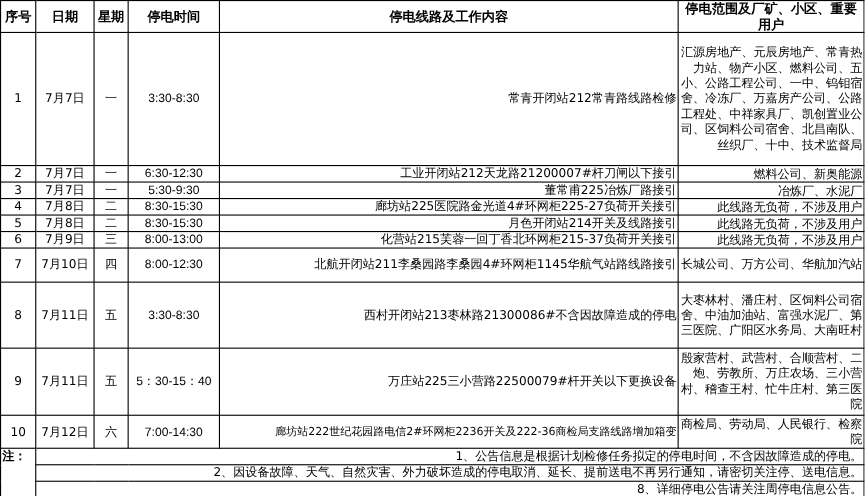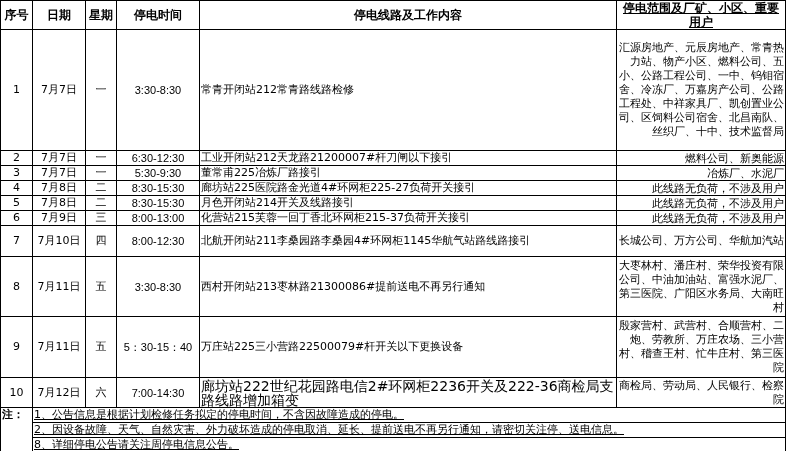--- a/index.html
+++ b/index.html
@@ -1,24 +1,24 @@
 <!DOCTYPE html>
 <html><head>
 <meta charset="utf-8">
 <style>
   html, body { margin:0; padding:0; background:#ffffff; }
   body { width:786px; height:451px; overflow:hidden; font-family:"DejaVu Sans","Liberation Sans",sans-serif; color:#000; }
   table.sheet { border-collapse:collapse; table-layout:fixed; width:785px; }
   table.sheet td, table.sheet th { border:1px solid #000; padding:0 1px; font-size:11px; line-height:14px; overflow:hidden; vertical-align:middle; }
   table.sheet th { font-weight:bold; font-size:12px; text-align:center; height:28px; }
   .c { text-align:center; }
-  .l { text-align:left; }
+  .l { text-align:right; }
   td.range { text-align:right; vertical-align:top; line-height:15px; font-size:11.5px; }
   td.note-label { font-weight:bold; text-align:left; font-size:12px; }
-  td.note-text { text-align:left;text-decoration:underline; }
+  td.note-text { text-align:right; }
   .time { font-family:Liberation Sans, sans-serif; font-size:10.5px; }
 </style>
 </head>
 <body>
 
 <table class="sheet">
   <colgroup>
     <col style="width:32px">
     <col style="width:53px">
     <col style="width:31px">
@@ -26,21 +26,21 @@
     <col style="width:417px">
     <col style="width:169px">
   </colgroup>
   <thead>
     <tr>
       <th>序号</th>
       <th>日期</th>
       <th>星期</th>
       <th>停电时间</th>
       <th>停电线路及工作内容</th>
-      <th style="line-height:14px;text-decoration:underline;">停电范围及厂矿、小区、重要用户</th>
+      <th style="line-height:14px;">停电范围及厂矿、小区、重要用户</th>
     </tr>
   </thead>
   <tbody>
     <tr style="height:121px">
       <td class="c">1</td>
       <td class="c">7月7日</td>
       <td class="c">一</td>
       <td class="c time">3:30-8:30</td>
       <td class="l">常青开闭站212常青路线路检修</td>
       <td class="range">汇源房地产、元辰房地产、常青热力站、物产小区、燃料公司、五小、公路工程公司、一中、钨钼宿舍、冷冻厂、万嘉房产公司、公路工程处、中祥家具厂、凯创置业公司、区饲料公司宿舍、北昌南队、丝织厂、十中、技术监督局</td>
@@ -91,37 +91,37 @@
       <td class="c">四</td>
       <td class="c time">8:00-12:30</td>
       <td class="l">北航开闭站211李桑园路李桑园4#环网柜1145华航气站路线路接引</td>
       <td class="range">长城公司、万方公司、华航加汽站</td>
     </tr>
     <tr style="height:60px">
       <td class="c">8</td>
       <td class="c">7月11日</td>
       <td class="c">五</td>
       <td class="c time">3:30-8:30</td>
-      <td class="l">西村开闭站213枣林路21300086#提前送电不再另行通知</td>
-      <td class="range">大枣林村、潘庄村、荣华投资有限公司、中油加油站、富强水泥厂、第三医院、广阳区水务局、大南旺村</td>
+      <td class="l">西村开闭站213枣林路21300086#不含因故障造成的停电</td>
+      <td class="range">大枣林村、潘庄村、区饲料公司宿舍、中油加油站、富强水泥厂、第三医院、广阳区水务局、大南旺村</td>
     </tr>
     <tr style="height:61px">
       <td class="c">9</td>
       <td class="c">7月11日</td>
       <td class="c">五</td>
       <td class="c time">5：30-15：40</td>
       <td class="l">万庄站225三小营路22500079#杆开关以下更换设备</td>
       <td class="range">殷家营村、武营村、合顺营村、二炮、劳教所、万庄农场、三小营村、稽查王村、忙牛庄村、第三医院</td>
     </tr>
     <tr style="height:30px">
       <td class="c">10</td>
       <td class="c">7月12日</td>
       <td class="c">六</td>
       <td class="c time">7:00-14:30</td>
-      <td class="l" style="font-size:14px">廊坊站222世纪花园路电信2#环网柜2236开关及222-36商检局支路线路增加箱变</td>
+      <td class="l" style="font-size:10px">廊坊站222世纪花园路电信2#环网柜2236开关及222-36商检局支路线路增加箱变</td>
       <td class="range">商检局、劳动局、人民银行、检察院</td>
     </tr>
     <tr style="height:15px">
       <td class="note-label" rowspan="3" style="vertical-align:top">注：</td>
       <td class="note-text" colspan="5">1、公告信息是根据计划检修任务拟定的停电时间，不含因故障造成的停电。</td>
     </tr>
     <tr style="height:15px">
       <td class="note-text" colspan="5">2、因设备故障、天气、自然灾害、外力破坏造成的停电取消、延长、提前送电不再另行通知，请密切关注停、送电信息。</td>
     </tr>
     <tr style="height:15px">

